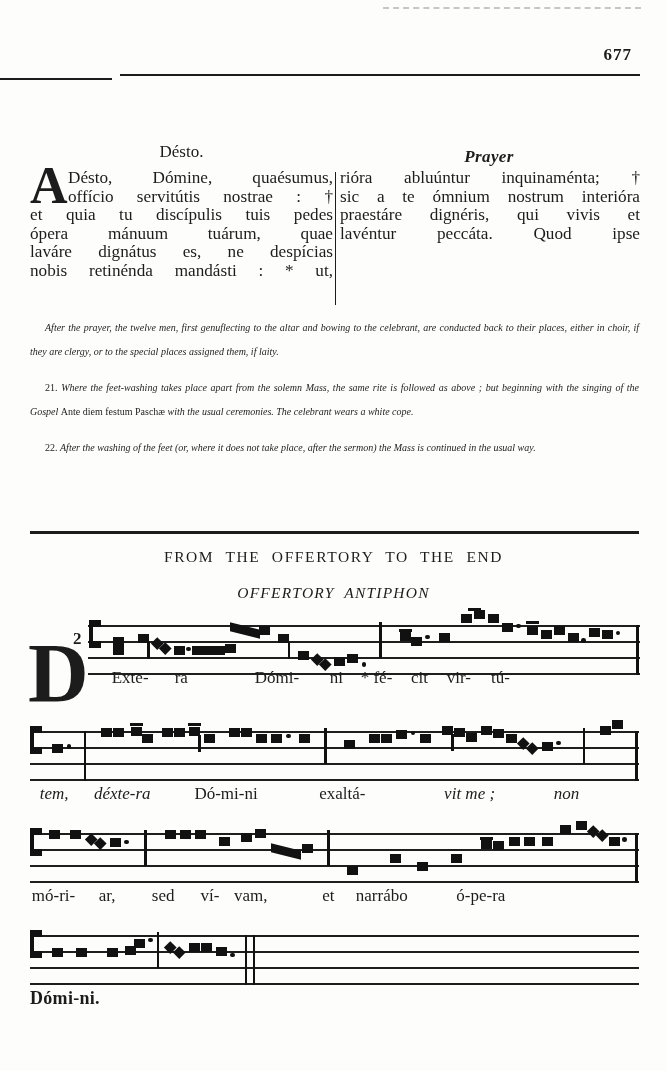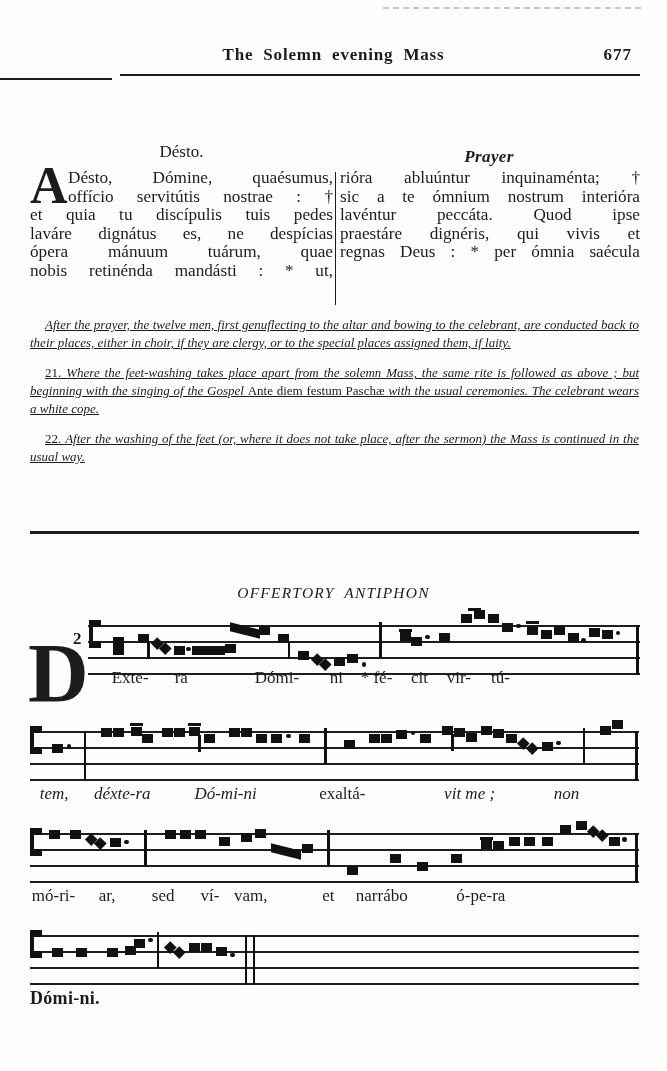--- a/index.html
+++ b/index.html
@@ -29,21 +29,21 @@
   .col-right{position:absolute;top:169px;left:340px;width:300px;}
   .col-divider{position:absolute;top:172px;left:334.5px;width:1.6px;height:133px;background:#1c1c1c;}
   .pline{font-size:17.2px;line-height:18.6px;text-align:justify;text-align-last:justify;}
   .pline.pad{padding-left:38px;}
   .pline.nojust{text-align-last:left;}
   .dropcap-a{position:absolute;left:0;top:160px;font-size:52px;line-height:1;font-weight:bold;}
   .col-left{--x:0;}
   .col-left .dropcap-a{top:-9px;}
   
   #rubrics{position:absolute;top:316px;left:30px;width:609px;}
-  #rubrics p{margin:0 0 12px;font-size:13px;line-height:18px;text-align:justify;text-indent:15px;text-decoration:underline;}
+  #rubrics p{margin:0 0 12px;font-size:10px;line-height:24px;text-align:justify;text-indent:15px;}
   #rubrics .it{font-style:italic;}
   #rubrics .rm{font-style:normal;}
   
   .rule2{top:531px;left:30px;width:609px;height:2.6px;}
   .section-heading{position:absolute;top:548px;left:0;width:100%;text-align:center;
     font-size:15.5px;letter-spacing:1.6px;word-spacing:6px;}
   .section-subheading{position:absolute;top:584px;left:0;width:100%;text-align:center;
     font-style:italic;font-size:15.5px;letter-spacing:1.2px;word-spacing:5px;}
   
   #mode-number{position:absolute;top:629px;left:73px;font-weight:bold;font-size:17px;}
@@ -76,54 +76,53 @@
   .lyrics span{position:absolute;white-space:pre;}
   .lyrics .it{font-style:italic;}
   .lyrics .bold{font-weight:bold;font-size:18px;letter-spacing:.3px;}
 </style>
 </head>
 <body>
 
 <div id="page">
   <div id="artifact"></div>
 
-  <div class="header-title">The Solemn evening Mass</div>
   <div class="page-number">677</div>
   <div class="rule rule-a"></div>
   <div class="rule rule-b"></div>
 
 
   <div class="oremus">Désto.</div>
   <div class="prayer-head">Prayer</div>
 
   <div class="col-left">
     <div class="dropcap-a">A</div>
     <div class="pline pad">Désto, Dómine, quaésumus,</div>
     <div class="pline pad">offício servitútis nostrae : †</div>
     <div class="pline">et quia tu discípulis tuis pedes</div>
+    <div class="pline">ópera mánuum tuárum, quae</div>
     <div class="pline">laváre dignátus es, ne despícias</div>
-    <div class="pline">ópera mánuum tuárum, quae</div>
     <div class="pline">nobis retinénda mandásti : * ut,</div>
   </div>
   <div class="col-divider"></div>
   <div class="col-right">
     <div class="pline">rióra abluúntur inquinaménta; †</div>
     <div class="pline">sic a te ómnium nostrum interióra</div>
+    <div class="pline">praestáre dignéris, qui vivis et</div>
     <div class="pline">lavéntur peccáta. Quod ipse</div>
-    <div class="pline">praestáre dignéris, qui vivis et</div>
-    <div class="pline">regnas Deus : * per ómnia saécula</div>
   </div>
 
   <div id="rubrics">
       <p><span class="it">After the prayer, the twelve men, first genuflecting to the altar and bowing to the celebrant, are conducted back to their places, either in choir, if they are clergy, or to the special places assigned them, if laity.</span></p>
       <p><span class="rm">21. </span><span class="it">Where the feet-washing takes place apart from the solemn Mass, the same rite is followed as above ; but beginning with the singing of the Gospel </span><span class="rm">Ante diem festum Paschæ </span><span class="it">with the usual ceremonies.  The celebrant wears a white cope.</span></p>
       <p><span class="rm">22. </span><span class="it">After the washing of the feet (or, where it does not take place, after the sermon) the Mass is continued in the usual way.</span></p>
     </div>
 
   <div class="rule rule2"></div>
+  <div class="section-heading">FROM THE OFFERTORY TO THE END</div>
   <div class="section-subheading">OFFERTORY ANTIPHON</div>
 
   <div id="mode-number">2</div>
   <div id="dropcap-d">D</div>
 
   <div id="staff-1" class="staff">
       <div class="sl" style="top: 15.15px;"></div>
       <div class="sl" style="top: 31.15px;"></div>
       <div class="sl" style="top: 47.15px;"></div>
       <div class="sl" style="top: 63.15px;"></div>
@@ -224,21 +223,21 @@
       <div class="n n-pu" style="left: calc(85% - 5.5px); top: 25.9px;"></div>
       <div class="n n-dot" style="left: calc(86.8% - 2.3px); top: 24.9px;"></div>
       <div class="n n-qb" style="left: calc(91% - 1.3px); top: 12px;"></div>
       <div class="n n-pu" style="left: calc(94.5% - 5.5px); top: 9.9px;"></div>
       <div class="n n-pu" style="left: calc(96.5% - 5.5px); top: 3.5px;"></div>
       <div class="n n-fb" style="left: calc(99.6% - 1.3px); top: 15px;"></div>
     </div>
   <div id="lyrics-2" class="lyrics">
       <span class="it " style="left: 1.6%;">tem,</span>
       <span class="it " style="left: 10.5%;">déxte-ra</span>
-      <span class="" style="left: 27%; font-style: italic;">Dó-mi-ni</span>
+      <span class="" style="left: 27%;">Dó-mi-ni</span>
       <span class="" style="left: 47.5%;">exaltá-</span>
       <span class="it " style="left: 68%;">vit me ;</span>
       <span class="it " style="left: 86%;">non</span>
     </div>
   <div id="staff-3" class="staff">
       <div class="sl" style="top: 15.15px;"></div>
       <div class="sl" style="top: 31.15px;"></div>
       <div class="sl" style="top: 47.15px;"></div>
       <div class="sl" style="top: 63.15px;"></div>
       <div class="n n-cl" style="left: calc(0.4% - 2px); top: 10px;"></div>

